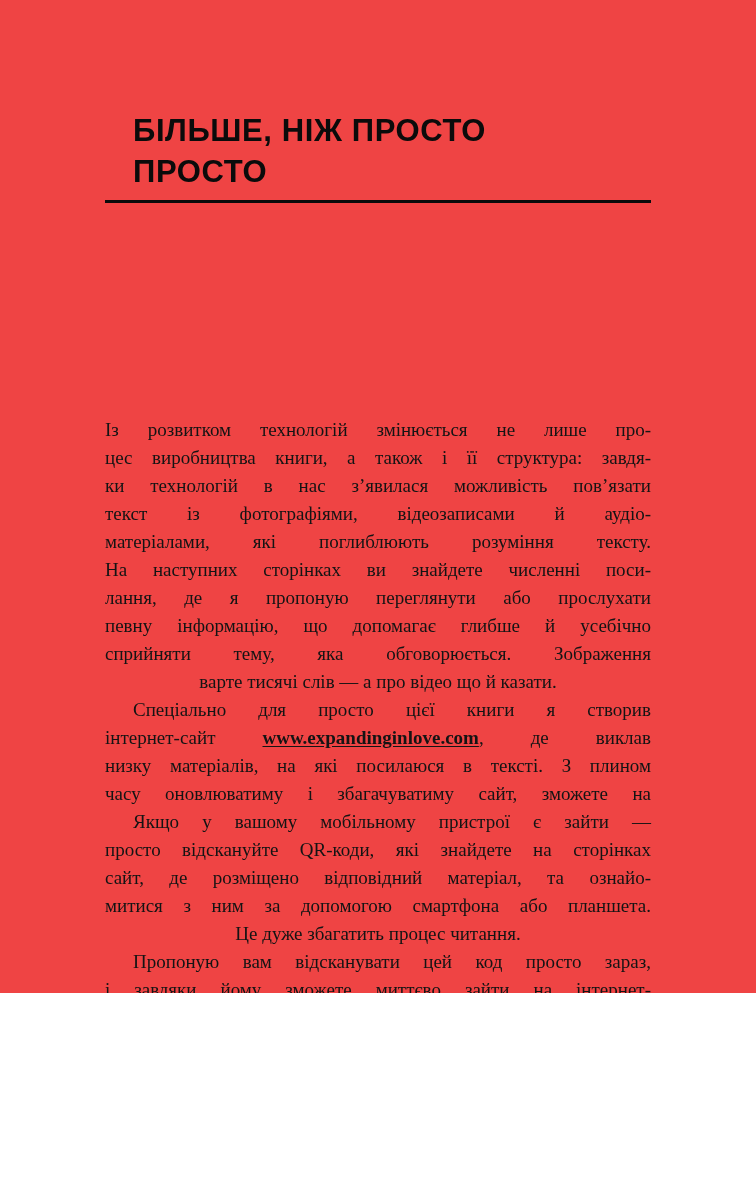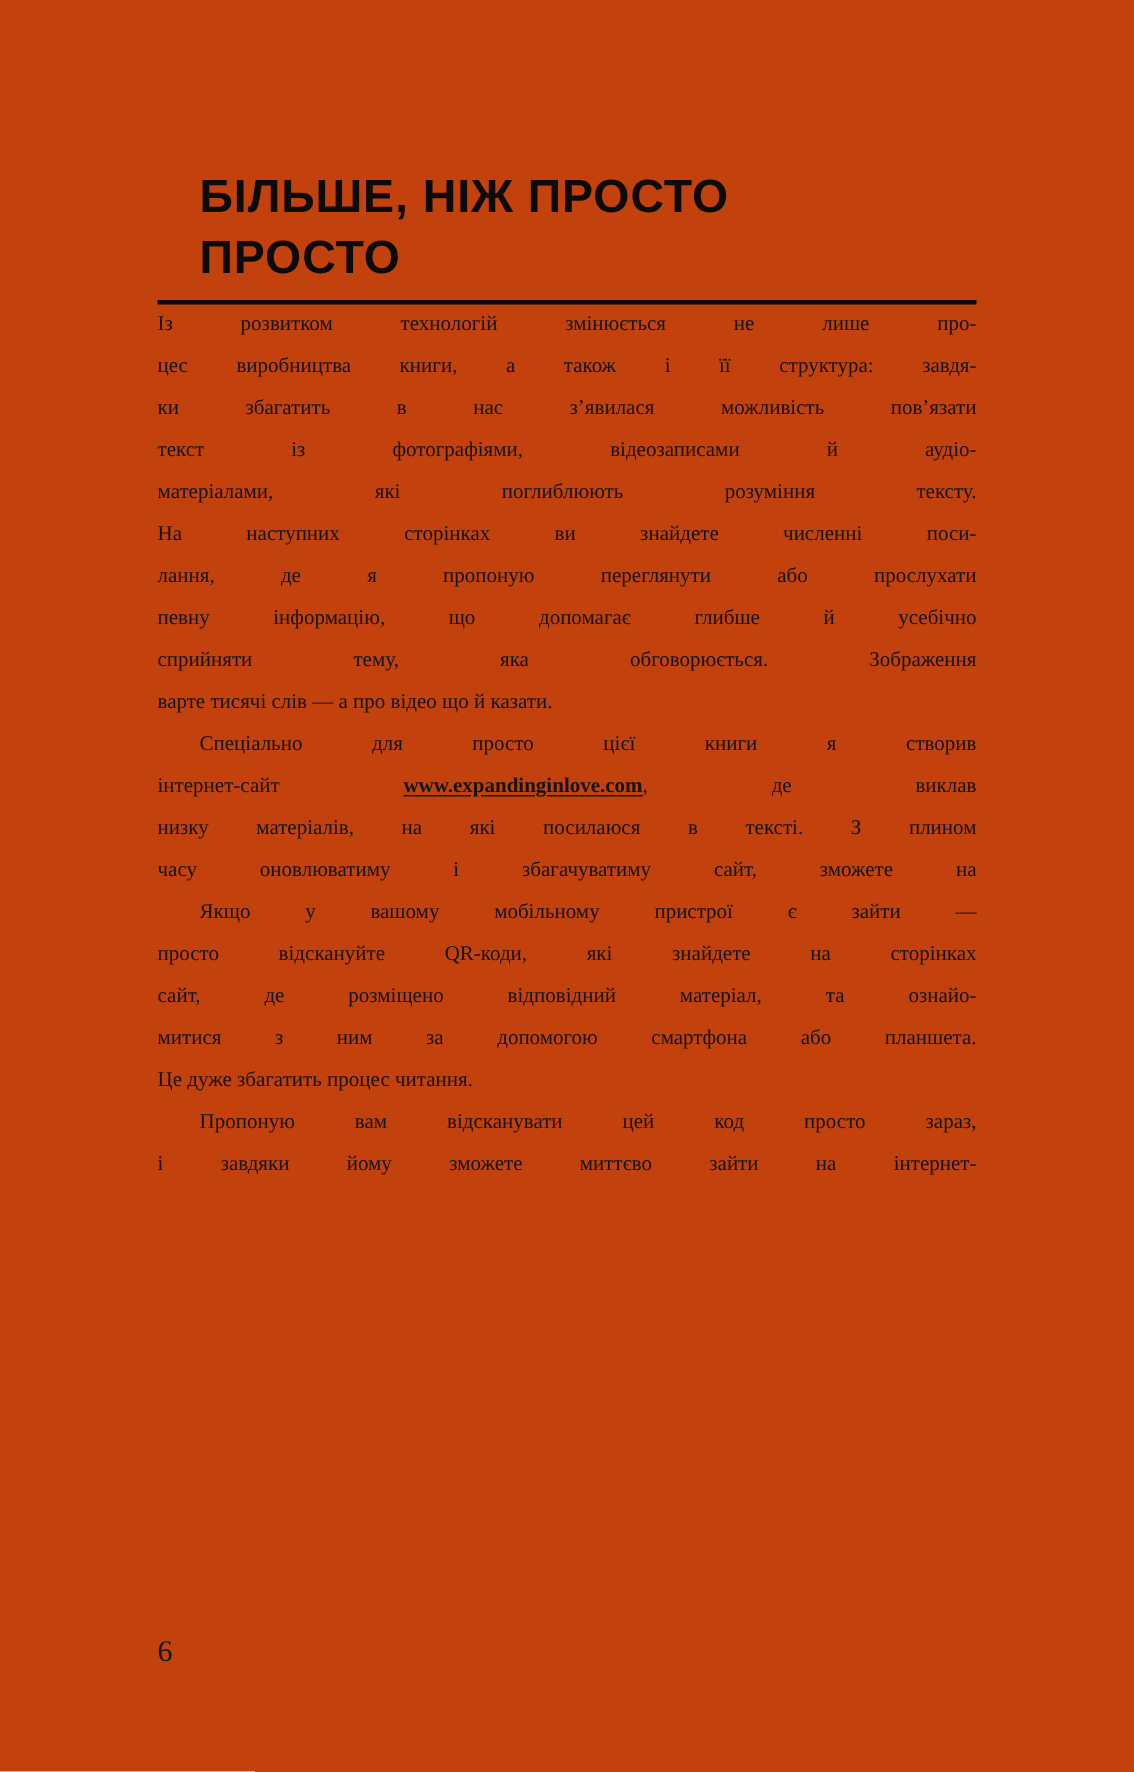--- a/index.html
+++ b/index.html
@@ -1,22 +1,22 @@
 <!DOCTYPE html>
 <html><head>
 <meta charset="utf-8">
 <style>
   * { margin: 0; padding: 0; box-sizing: border-box; }
   html, body { background: #ffffff; }
 
   .page {
     position: relative;
     width: 756px;
-    height: 1181px;
-    background: #c2410c;
+    height: 993px;
+    background: #ef4444;
     color: #161616;
     font-family: "Liberation Serif", "DejaVu Serif", serif;
     overflow: hidden;
   }
 
   .content {
     position: absolute;
     left: 105px;
     top: 0;
     width: 546px;
@@ -33,26 +33,27 @@
     color: #0b0b0b;
   }
 
   .rule {
     margin-top: 8px;
     height: 3px;
     background: #0b0b0b;
   }
 
   .body-text {
-    font-size: 14px;
+    margin-top: 213px;
+    font-size: 19px;
     line-height: 28px;
     color: #141414;
   }
 
-  .line { text-align: left; }
+  .line { text-align: center; }
   .line.just {
     text-align: justify;
     text-align-last: justify;
   }
   .line.indent { padding-left: 28px; }
 
   .link {
     text-decoration: underline;
     text-underline-offset: 2px;
     color: inherit;
@@ -73,21 +74,21 @@
 <body>
 
 <div class="page">
   <div class="content">
     <h1 class="heading"><span>БІЛЬШЕ, НІЖ ПРОСТО</span><br><span>ПРОСТО</span></h1>
     <div class="rule"></div>
     <div class="body-text">
         <div class="paragraph">
           <div class="line just"><span>Із розвитком технологій змінюється не лише про-</span></div>
           <div class="line just"><span>цес виробництва книги, а також і її структура: завдя-</span></div>
-          <div class="line just"><span>ки збагатить в нас з’явилася можливість пов’язати</span></div>
+          <div class="line just"><span>ки технологій в нас з’явилася можливість пов’язати</span></div>
           <div class="line just"><span>текст із фотографіями, відеозаписами й аудіо-</span></div>
           <div class="line just"><span>матеріалами, які поглиблюють розуміння тексту.</span></div>
           <div class="line just"><span>На наступних сторінках ви знайдете численні поси-</span></div>
           <div class="line just"><span>лання, де я пропоную переглянути або прослухати</span></div>
           <div class="line just"><span>певну інформацію, що допомагає глибше й усебічно</span></div>
           <div class="line just"><span>сприйняти тему, яка обговорюється. Зображення</span></div>
           <div class="line"><span>варте тисячі слів — а про відео що й казати.</span></div>
         </div>
         <div class="paragraph">
           <div class="line just indent"><span>Спеціально для просто цієї книги я створив</span></div>

